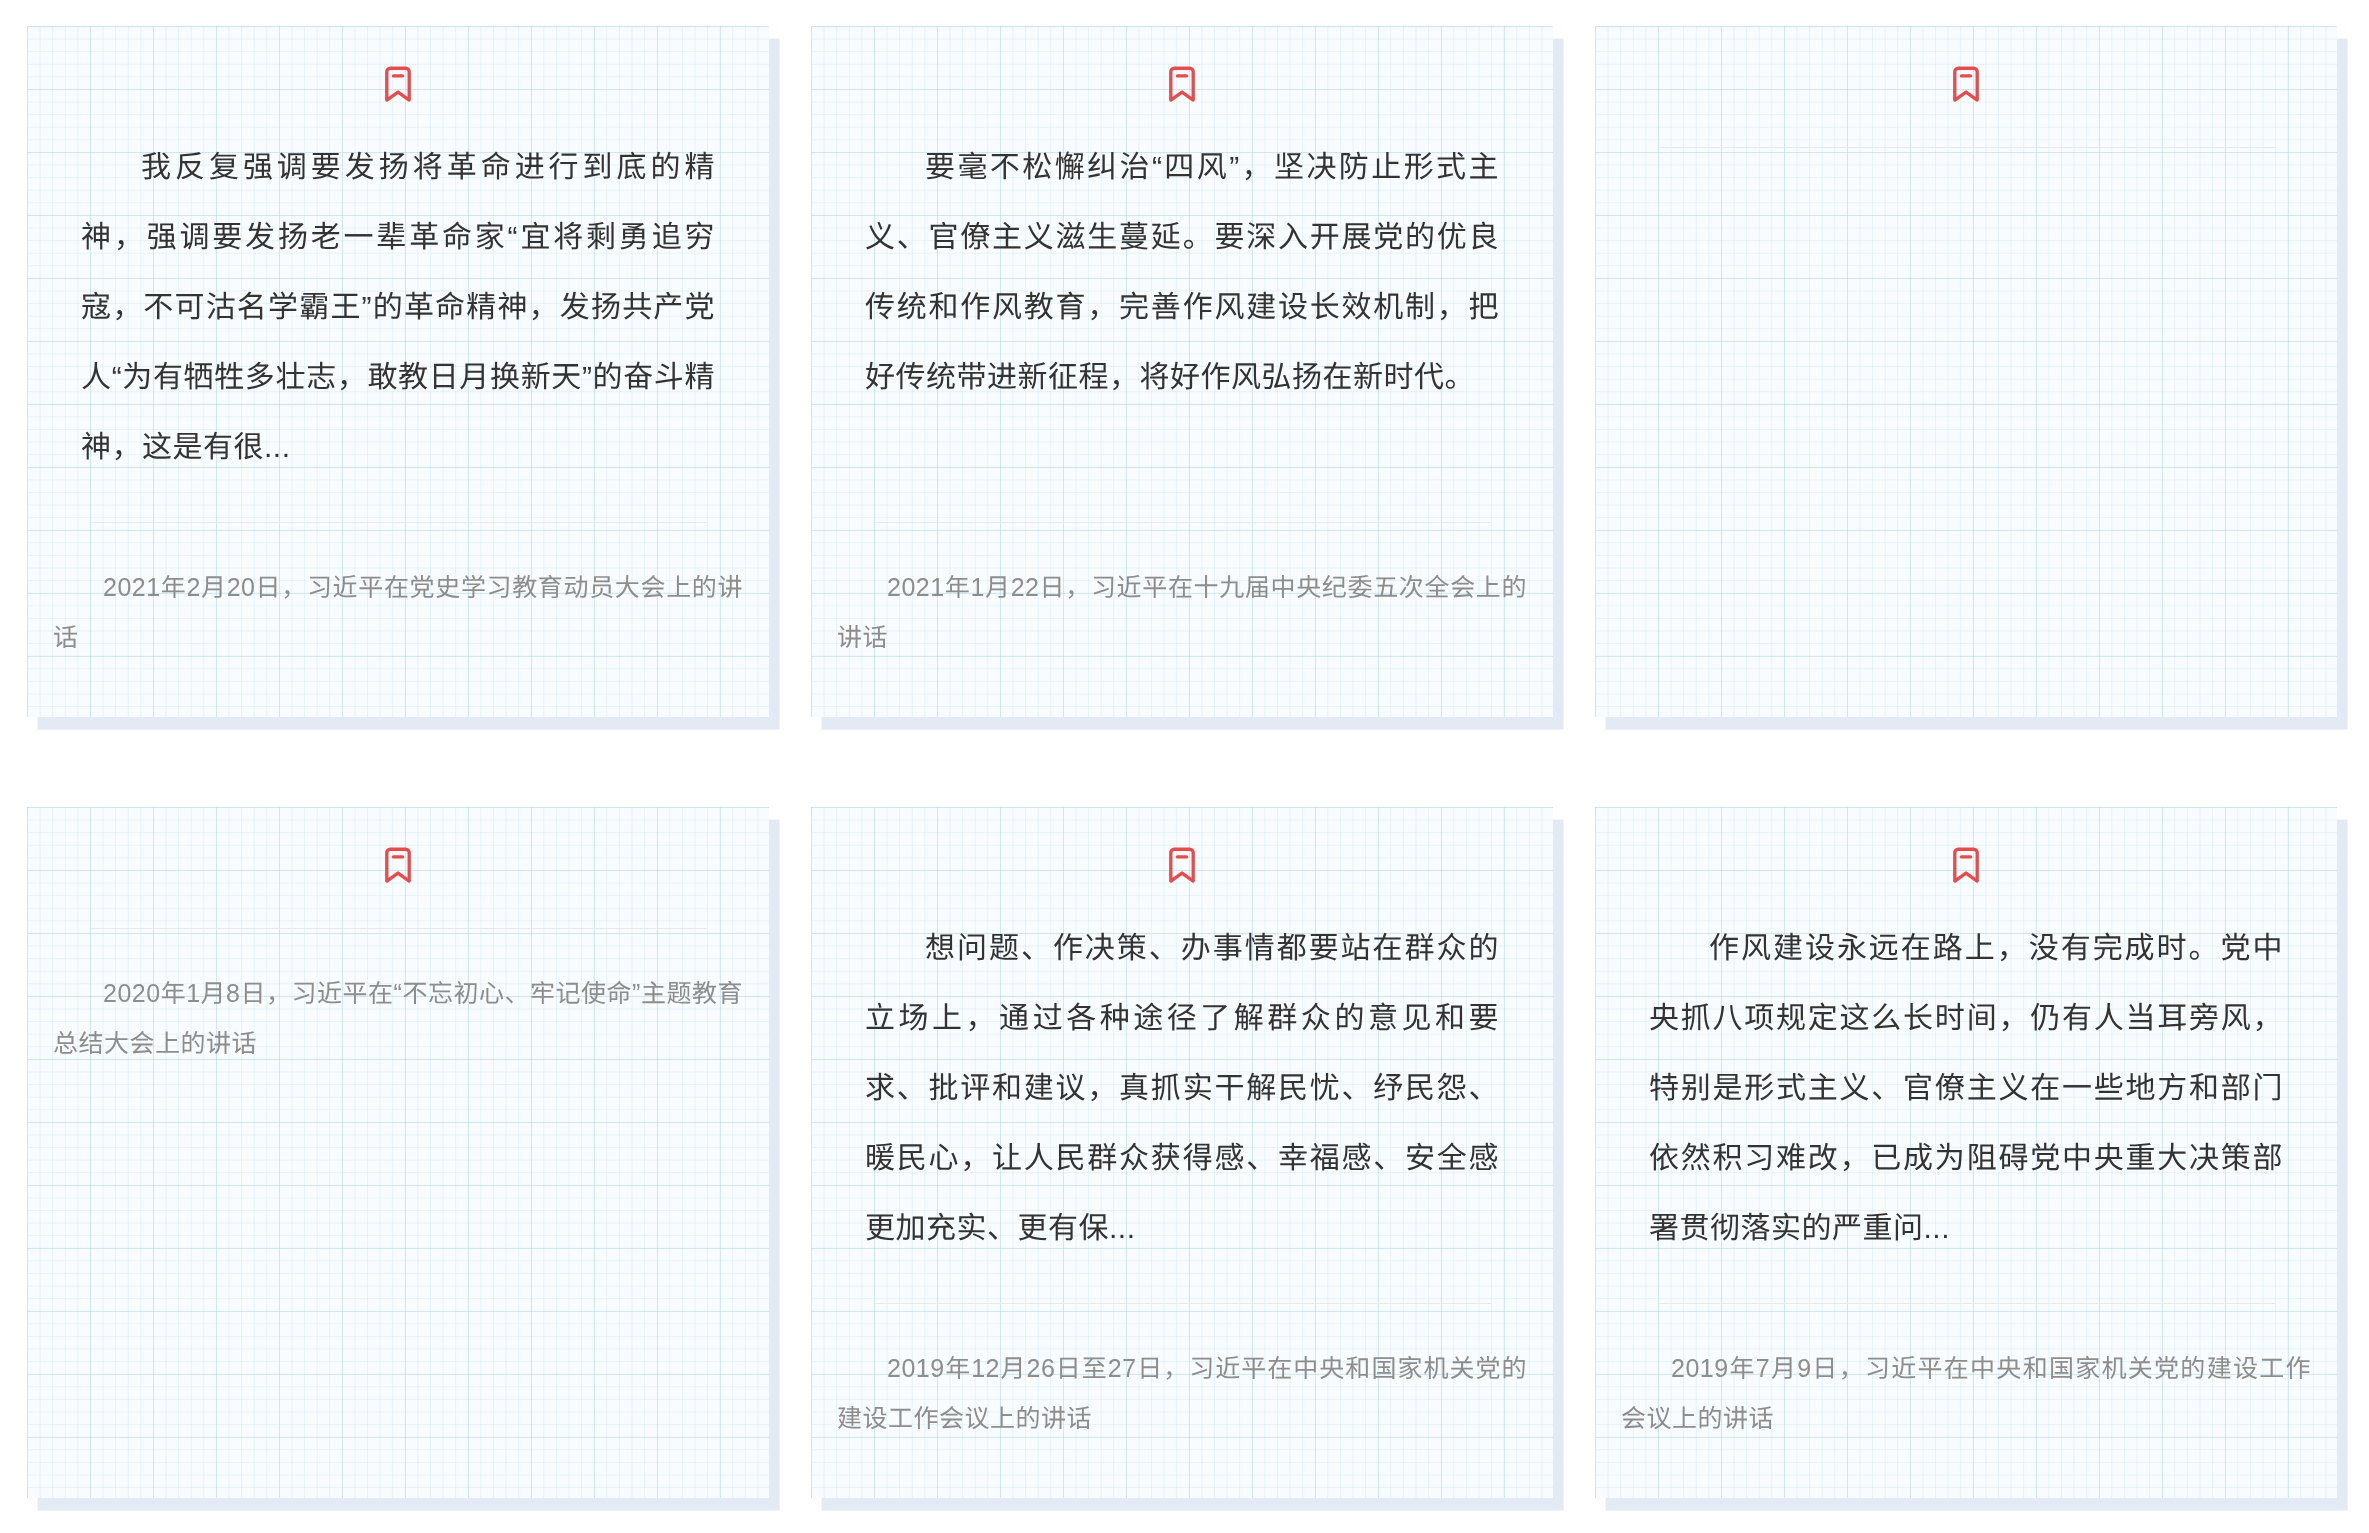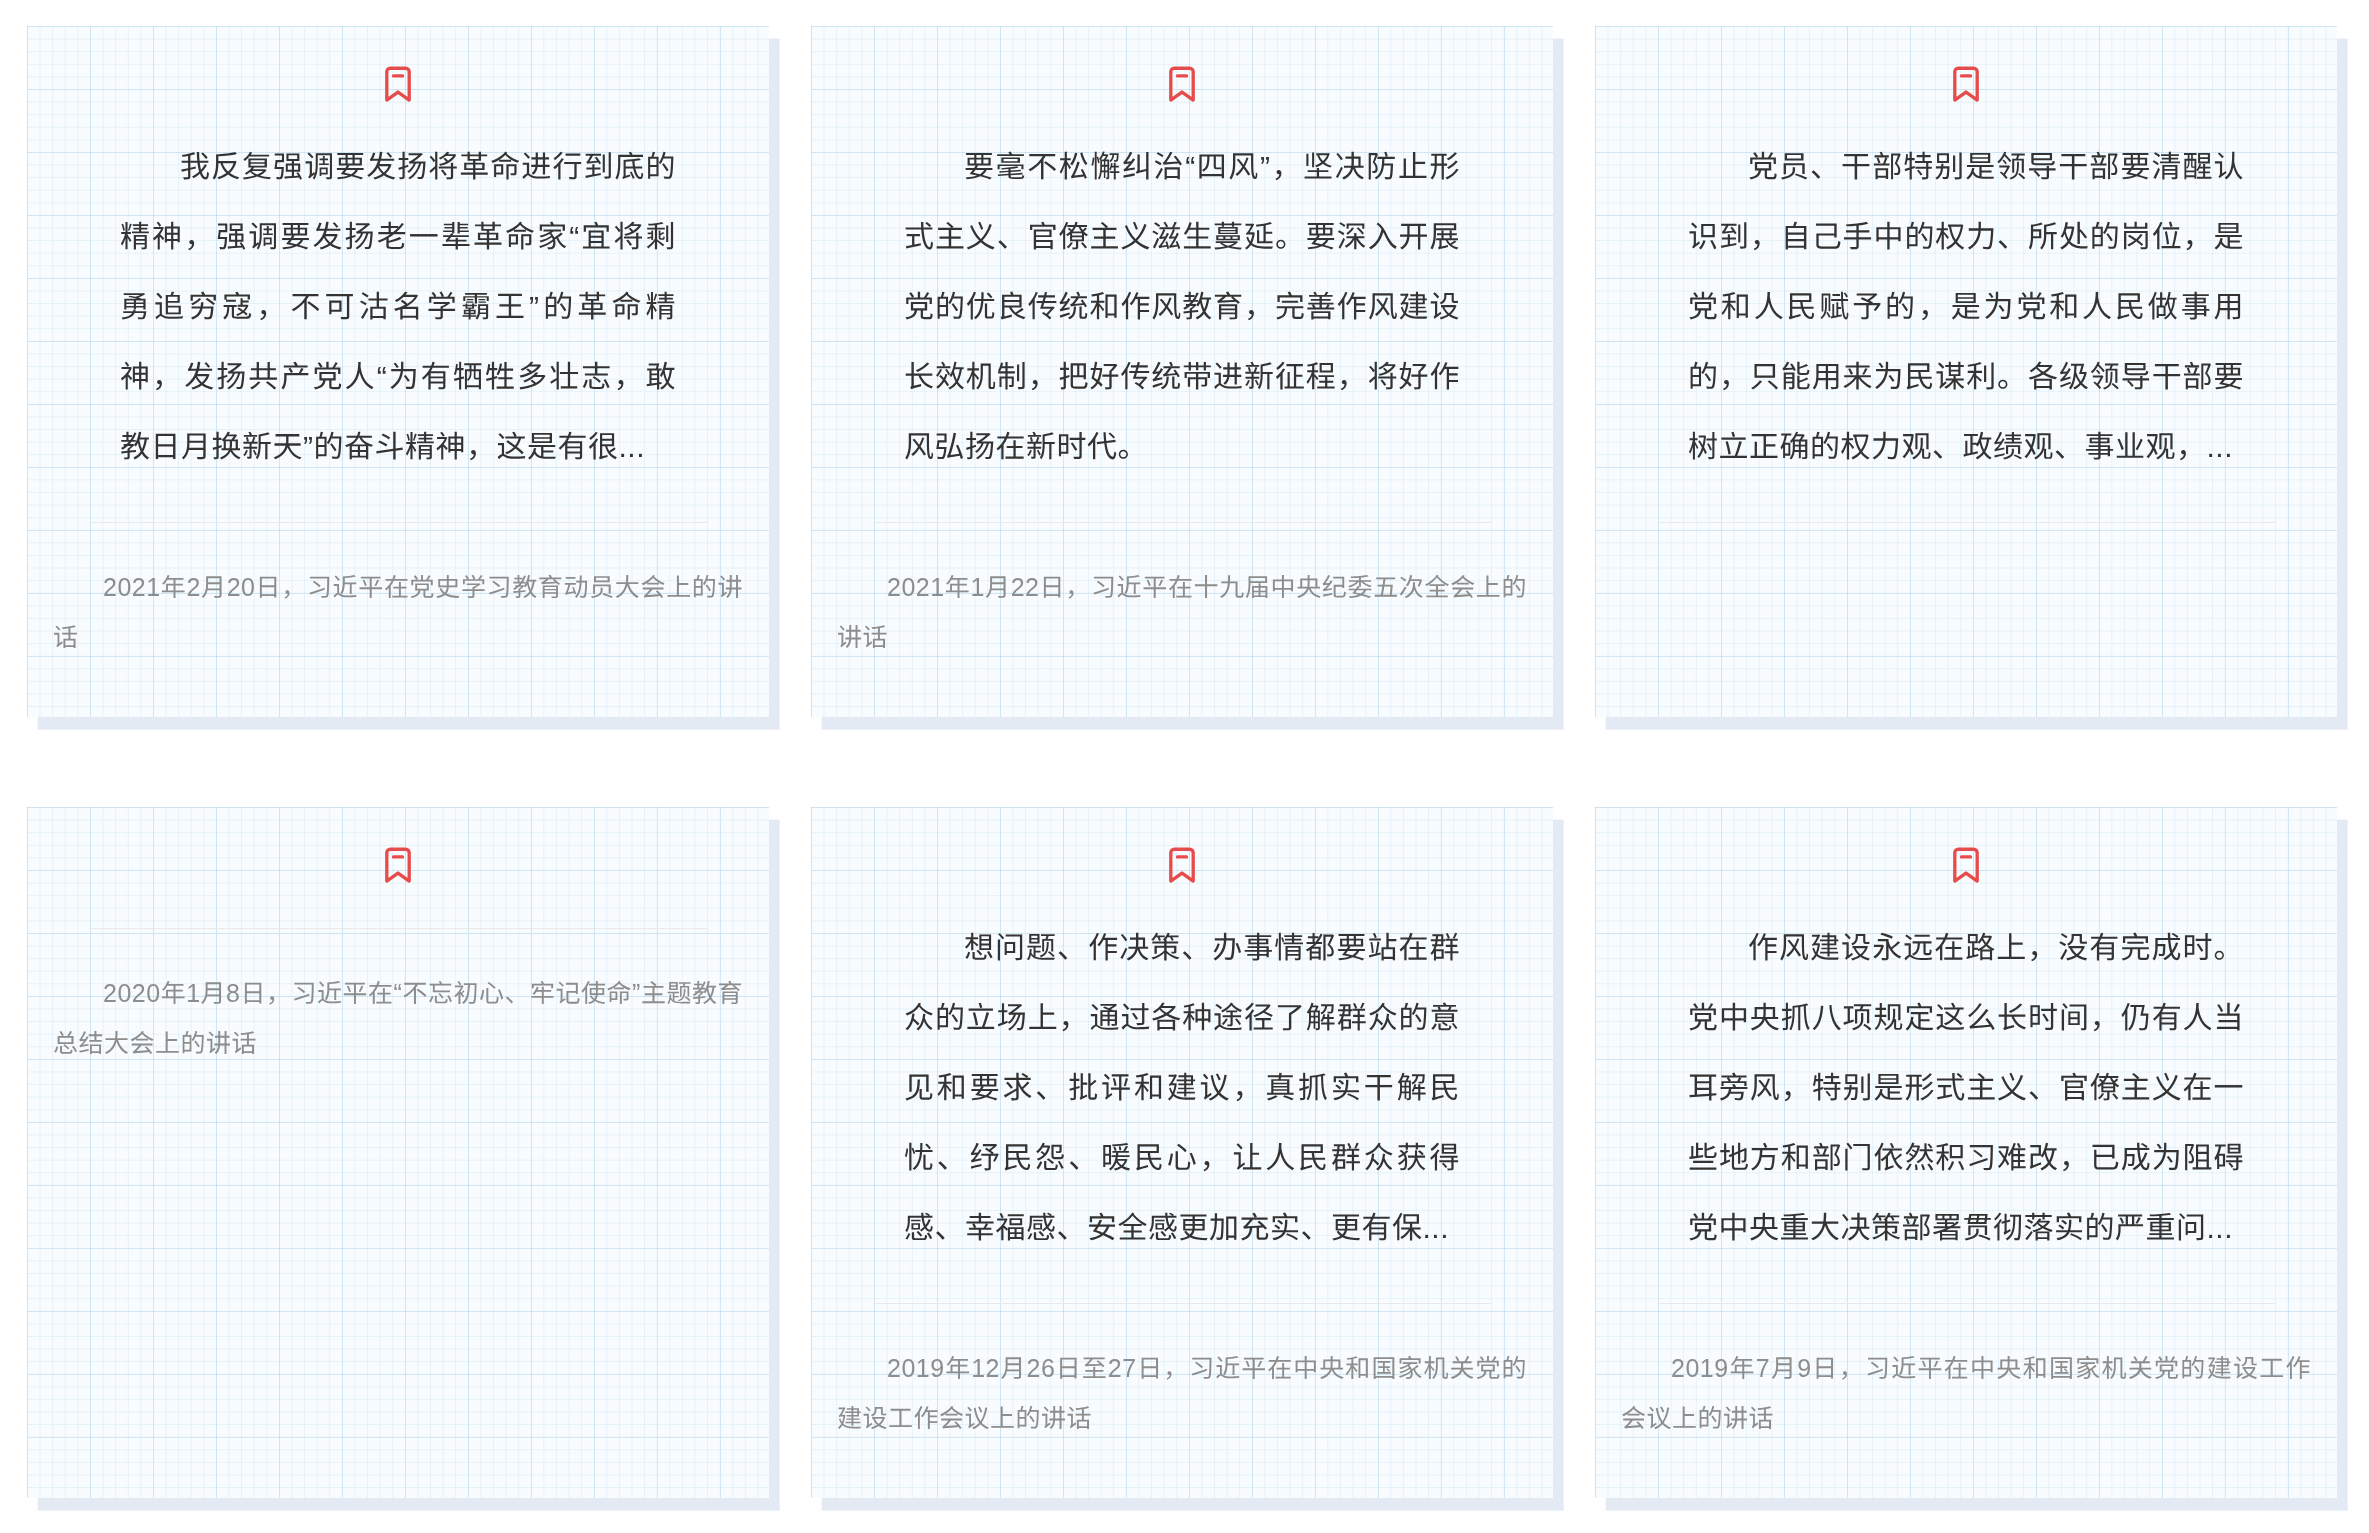--- a/index.html
+++ b/index.html
@@ -43,21 +43,21 @@
     margin: 37px auto 0;
     cursor: pointer;
   }
   .icon-wrap svg {
     width: 42px;
     height: 42px;
     display: block;
   }
 
   .quote {
-    margin: 27px 93px 0;
+    margin: 27px 54px 0;
     height: 348px;
     font-size: 30px;
     line-height: 70px;
     color: #333333;
     text-align: justify;
     text-justify: inter-ideograph;
     text-indent: 2em;
     letter-spacing: 0.5px;
     overflow: hidden;
   }
@@ -108,21 +108,20 @@
     <p class="source">2021年1月22日，习近平在十九届中央纪委五次全会上的讲话</p>
   </article>
 
   <article class="card">
     <div class="icon-wrap">
       <svg viewBox="0 0 24 24" fill="none" stroke="#e74c4c" stroke-width="1.9" stroke-linecap="round" stroke-linejoin="round">
         <path d="M5.6 21.2 V5 a2 2 0 0 1 2-2 h8.8 a2 2 0 0 1 2 2 v16.2 l-6.4-4.6 L5.6 21.2 Z"></path>
         <line x1="9.4" y1="7.4" x2="14.6" y2="7.4"></line>
       </svg>
     </div>
-    <p class="quote">党员、干部特别是领导干部要清醒认识到，自己手中的权力、所处的岗位，是党和人民赋予的，是为党和人民做事用的，只能用来为民谋利。各级领导干部要树立正确的权力观、政绩观、事业观，...</p>
     <div class="divider"></div>
   </article>
 
   <article class="card">
     <div class="icon-wrap">
       <svg viewBox="0 0 24 24" fill="none" stroke="#e74c4c" stroke-width="1.9" stroke-linecap="round" stroke-linejoin="round">
         <path d="M5.6 21.2 V5 a2 2 0 0 1 2-2 h8.8 a2 2 0 0 1 2 2 v16.2 l-6.4-4.6 L5.6 21.2 Z"></path>
         <line x1="9.4" y1="7.4" x2="14.6" y2="7.4"></line>
       </svg>
     </div>

